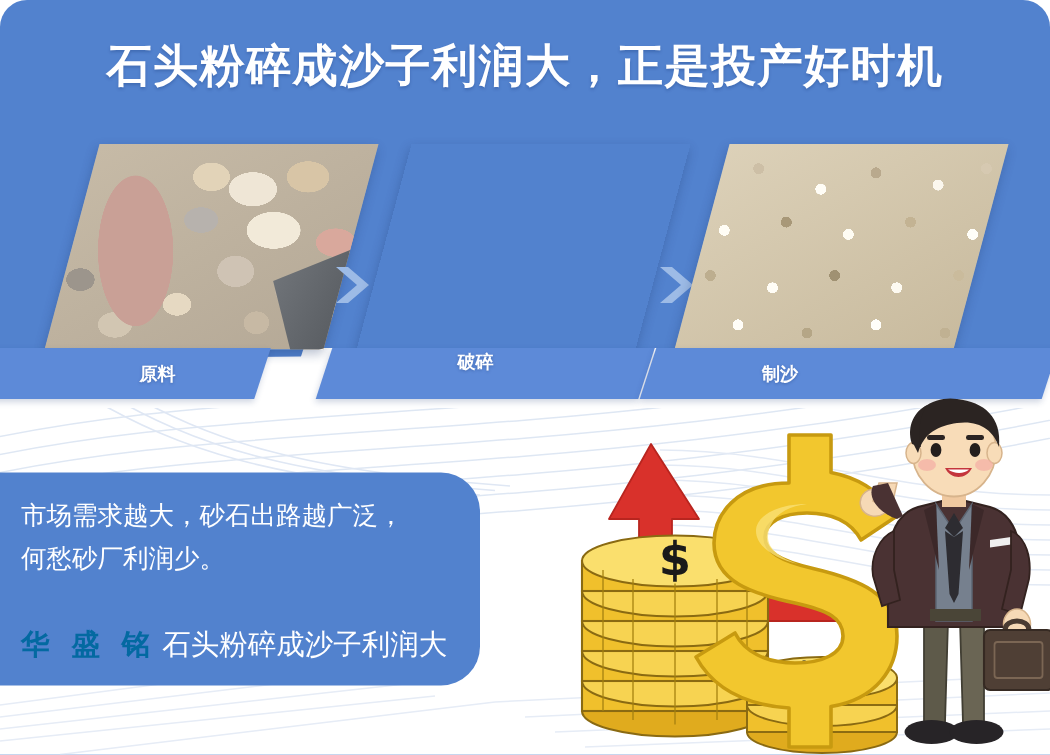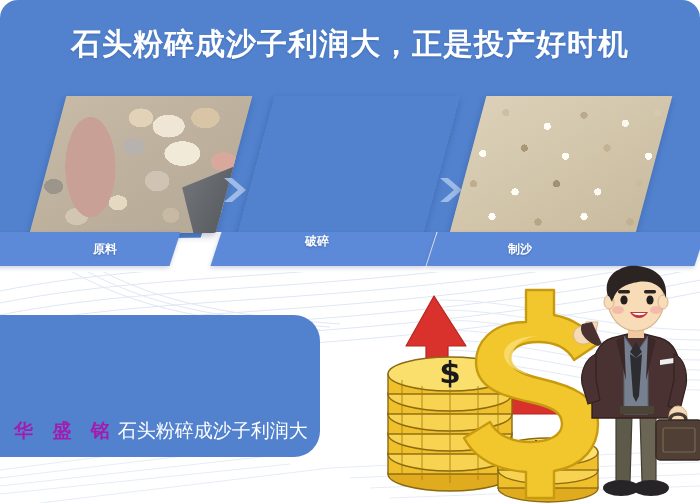--- a/index.html
+++ b/index.html
@@ -164,21 +164,21 @@
     color:#ffffff;font-size:17px;line-height:29px;font-weight:500;
     white-space:nowrap;
   }
   .copy .l1{display:block;}
   .copy .l2{display:block;}
   .brandline{
     position:absolute;left:14px;top:415px;width:360px;
     font-size:19px;line-height:30px;white-space:nowrap;color:#ffffff;font-weight:500;
   }
   .brandline .brand{
-    color:#a21caf;font-weight:bold;letter-spacing:4px;margin-right:4px;font-family:Liberation Mono, monospace;
+    color:#0369a1;font-weight:bold;letter-spacing:4px;margin-right:4px;
   }
 
   
   .illus{position:absolute;left:330px;top:262px;width:370px;height:241px;}
 </style>
 </head>
 <body>
 
 <div class="banner">
 
@@ -386,17 +386,21 @@
 
       <ellipse cx="288" cy="48" rx="6" ry="4" fill="#f4b0a6" opacity=".75"></ellipse>
       <ellipse cx="326" cy="48" rx="6" ry="4" fill="#f4b0a6" opacity=".75"></ellipse>
 
       <path d="M300 50 C 304 58 314 58 318 50 Z" fill="#c4353c"></path>
       <path d="M302 51 C 306 54 313 54 316 51 Z" fill="#ffffff"></path>
     </g>
   </svg>
 
   <div class="text-panel"></div>
+  <div class="copy">
+    <span class="l1">市场需求越大，砂石出路越广泛，</span>
+    <span class="l2">何愁砂厂利润少。</span>
+  </div>
   <div class="brandline">
     <span class="brand">华 盛 铭</span><span>石头粉碎成沙子利润大</span>
   </div>
 
 </div>
 
 </body></html>

